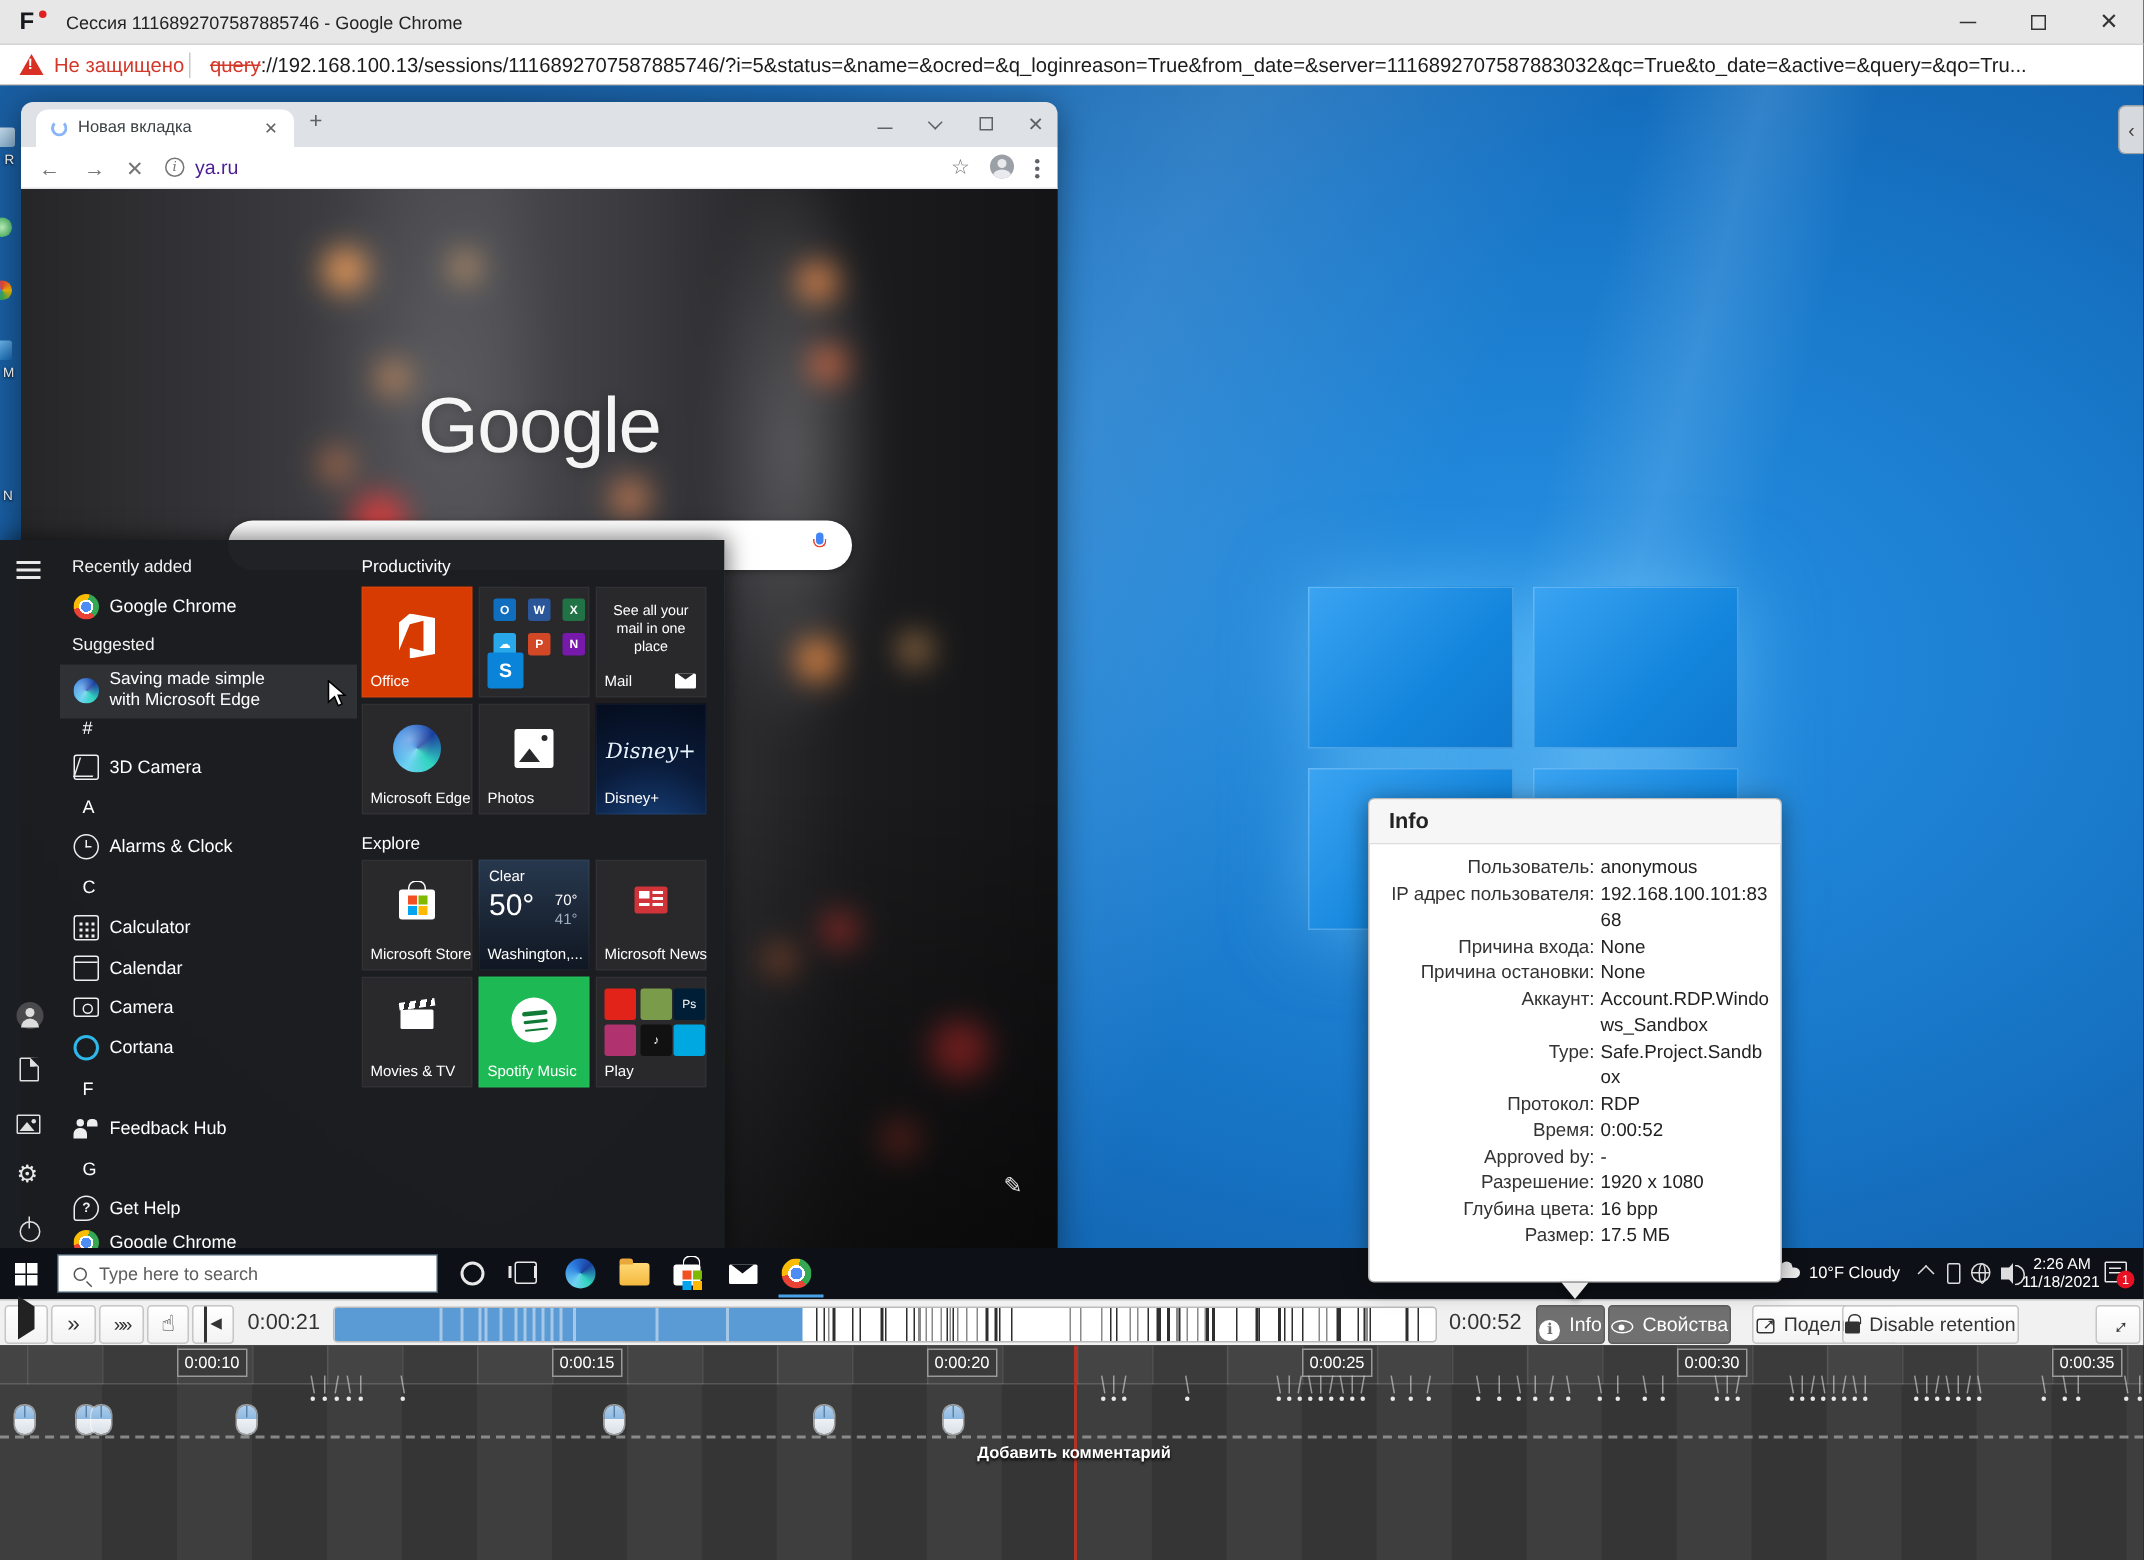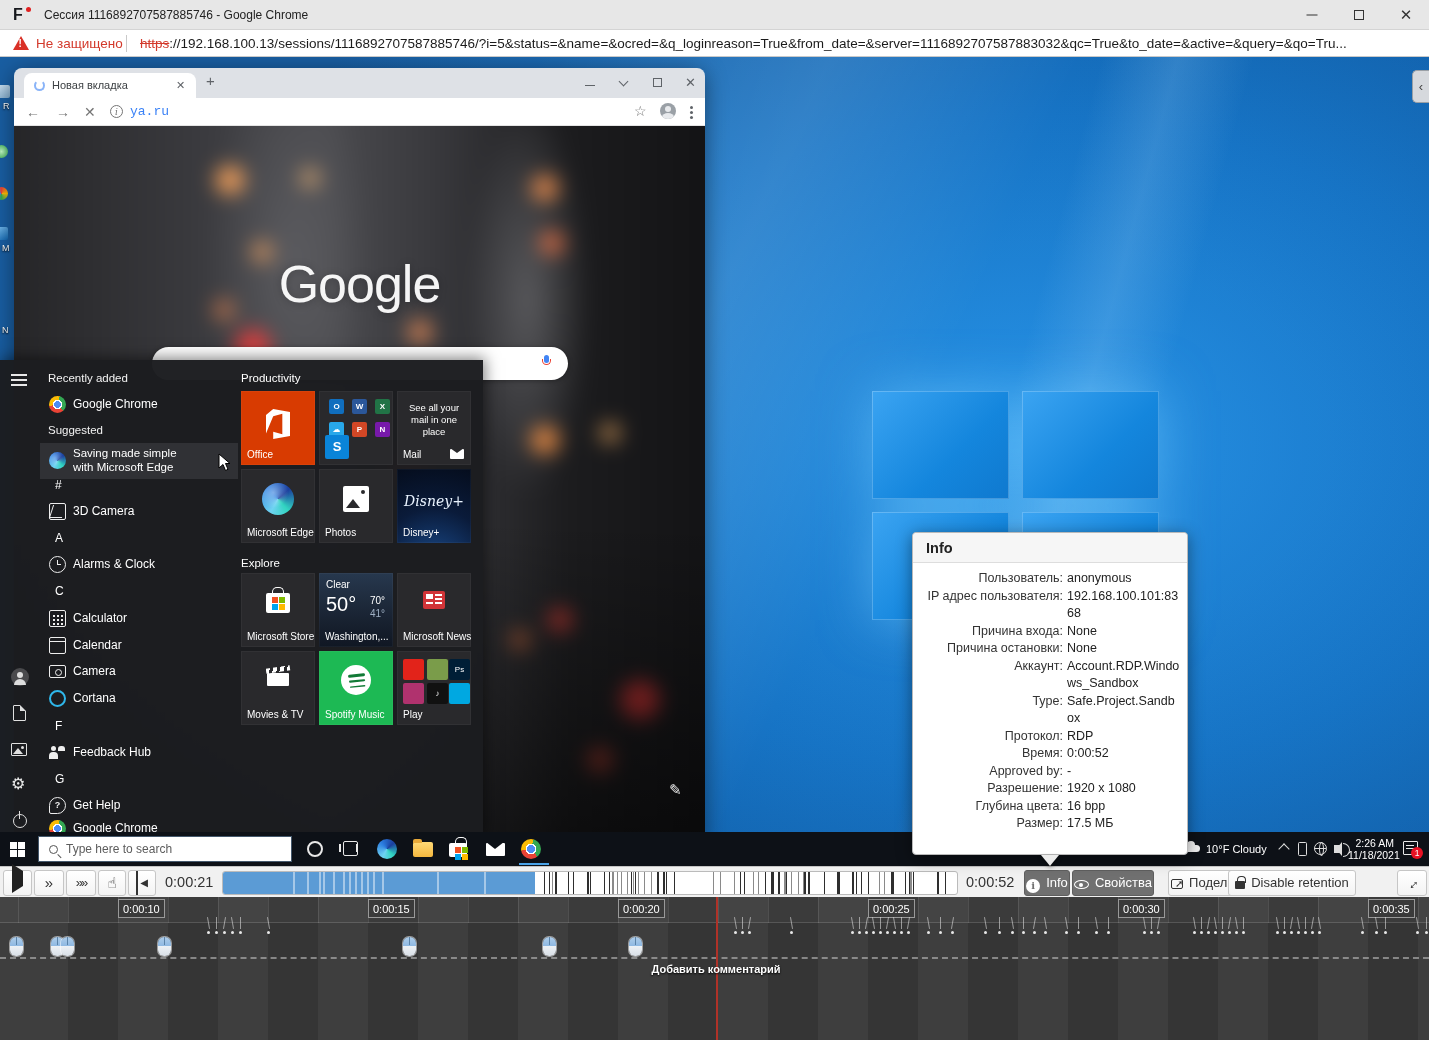--- a/index.html
+++ b/index.html
@@ -55,21 +55,21 @@
   .rcap { top:9px; width:12px; height:12px; }
   .chev-down { width:7px; height:7px; border-right:1.6px solid #5f6368; border-bottom:1.6px solid #5f6368; transform:rotate(45deg); position:absolute; left:2px; top:0; }
   .rmin { left:570px; } .rmin i { position:absolute; left:1px; top:8px; width:10px; border-bottom:1.5px solid #5f6368; }
   .rmax { left:638px; } .rmax i { position:absolute; left:1px; top:1px; width:9px; height:9px; border:1.4px solid #5f6368; }
   .rclose { left:671px; font-size:13px; color:#5f6368; line-height:12px; }
   .rcap.rchev { left:604px; }
 
   .urlrow { left:0; top:30px; width:691px; height:28px; background:#fff; border-bottom:1px solid #e4e4e4; }
   .nav-ic { top:6px; font-size:14px; color:#757575; }
   .urlinfo { left:96px; top:7px; width:13px; height:13px; border:1.3px solid #757575; border-radius:50%; font-size:9px; color:#757575; text-align:center; line-height:12px; font-style:italic; font-family:"DejaVu Serif",serif; }
-  .address { left:116px; top:6px; font-size:13px; color:#3b82f6;font-family:Liberation Mono, monospace; }
+  .address { left:116px; top:6px; font-size:13px; color:#4c1d95; }
   .star { left:620px; top:5px; font-size:14px; color:#757575; }
   .uavatar { left:646px; top:5px; width:16px; height:16px; border-radius:50%; background:#9aa0a6; overflow:hidden; }
   .uavatar::before { content:""; position:absolute; left:5px; top:3px; width:6px; height:6px; border-radius:50%; background:#e8eaed; }
   .uavatar::after { content:""; position:absolute; left:2px; top:10px; width:12px; height:8px; border-radius:50%; background:#e8eaed; }
   .vdots { left:676px; top:8px; width:3px; height:3px; border-radius:50%; background:#5f6368; box-shadow:0 5px 0 #5f6368, 0 10px 0 #5f6368; }
 
   .ntp { left:0; top:58px; width:691px; height:719px; overflow:hidden; background:#1a1a1c; }
   .ntp-bg { position:absolute; left:-25px; top:-25px; width:741px; height:769px; filter:blur(10px);
     background:
       radial-gradient(circle at 241px 79px,  rgba(255,166,92,0.9) 0 13px, transparent 16px),
@@ -291,21 +291,21 @@
   <span class="abs cap-btn cap-max">
       <span></span>
     </span>
   <span class="abs cap-btn cap-close">✕</span>
 </div>
 
 <div class="abs warnbar">
   <span class="abs warn-tri"></span>
   <span class="abs warn-text">Не защищено</span>
   <span class="abs warn-sep"></span>
-  <span class="abs url-text"><span class="url-https">https</span><span>://192.168.100.13/sessions/1116892707587885746/?i=5&amp;status=&amp;name=&amp;ocred=&amp;q_loginreason=True&amp;from_date=&amp;server=1116892707587883032&amp;qc=True&amp;to_date=&amp;active=&amp;query=&amp;qo=Tru...</span></span>
+  <span class="abs url-text"><span class="url-https">query</span><span>://192.168.100.13/sessions/1116892707587885746/?i=5&amp;status=&amp;name=&amp;ocred=&amp;q_loginreason=True&amp;from_date=&amp;server=1116892707587883032&amp;qc=True&amp;to_date=&amp;active=&amp;query=&amp;qo=Tru...</span></span>
 </div>
 
 <div class="abs desktop">
   <div class="abs beam beam1"></div>
   <div class="abs win-logo">
     <div class="pane p1"></div>
       <div class="pane p2"></div>
       <div class="pane p3"></div>
       <div class="pane p4"></div>
   </div>
@@ -609,21 +609,21 @@
       <div class="seek-tick" style="left: 686px; width: 1px; background: rgb(46, 46, 46);"></div>
       <div class="seek-tick" style="left: 687px; width: 2px; background: rgb(138, 138, 138);"></div>
       <div class="seek-tick" style="left: 690px; width: 1px; background: rgb(46, 46, 46);"></div>
       <div class="seek-tick" style="left: 714px; width: 2px; background: rgb(46, 46, 46);"></div>
       <div class="seek-tick" style="left: 722px; width: 1px; background: rgb(46, 46, 46);"></div>
     </div>
   <span class="ptime" style="left:966px;">0:00:52</span>
   <span class="pbtn dark" style="left:1024px;width:46px;line-height:24px;"><span class="btn-ic info-i">i</span><span id="b-info">Info</span></span>
   <span class="pbtn dark" style="left:1072px;width:82px;line-height:24px;"><span class="btn-ic eye"></span><span id="b-properties">Свойства</span></span>
   <span class="pbtn" style="left:1168px;width:96px;line-height:24px;"><span class="btn-ic share-ic"></span><span id="b-share">Поделиться</span></span>
-  <span class="pbtn" style="left:1228px;width:128px;line-height:24px;"><span class="btn-ic lock-ic"></span><span id="b-retention">Disable retention</span></span>
+  <span class="pbtn" style="left:1228px;width:118px;line-height:24px;"><span class="btn-ic lock-ic"></span><span id="b-retention">Disable retention</span></span>
   <span class="pbtn" style="left:1397px;width:30px;line-height:24px;"><span class="expand-ic">↔</span></span>
 </div>
 
 <div class="abs infopop">
   <div class="infopop-hdr">Info</div>
   <div class="infopop-body" id="info-rows">
       <div class="irow">
         <div class="il">Пользователь:</div>
         <div class="iv">anonymous</div>
       </div>

